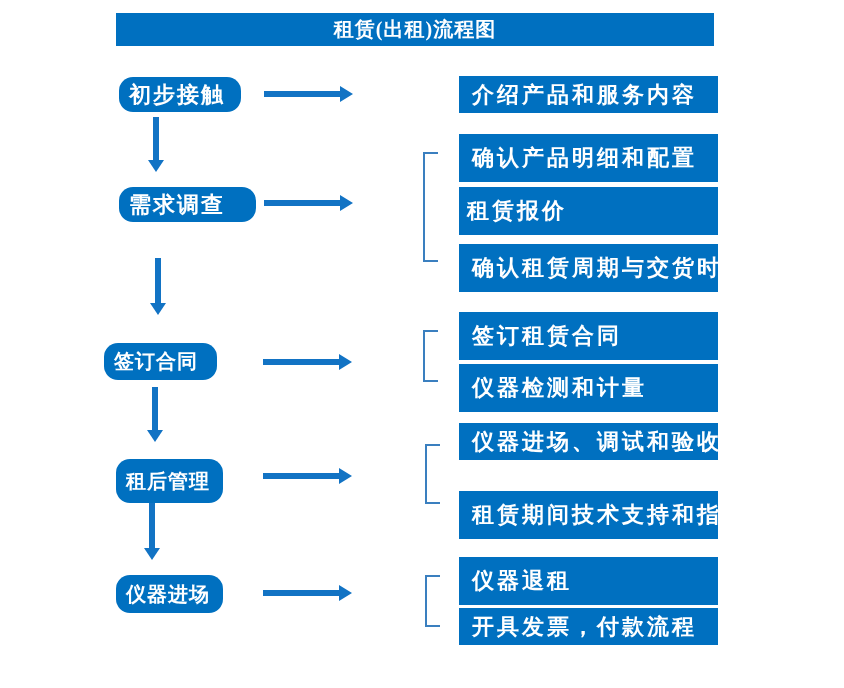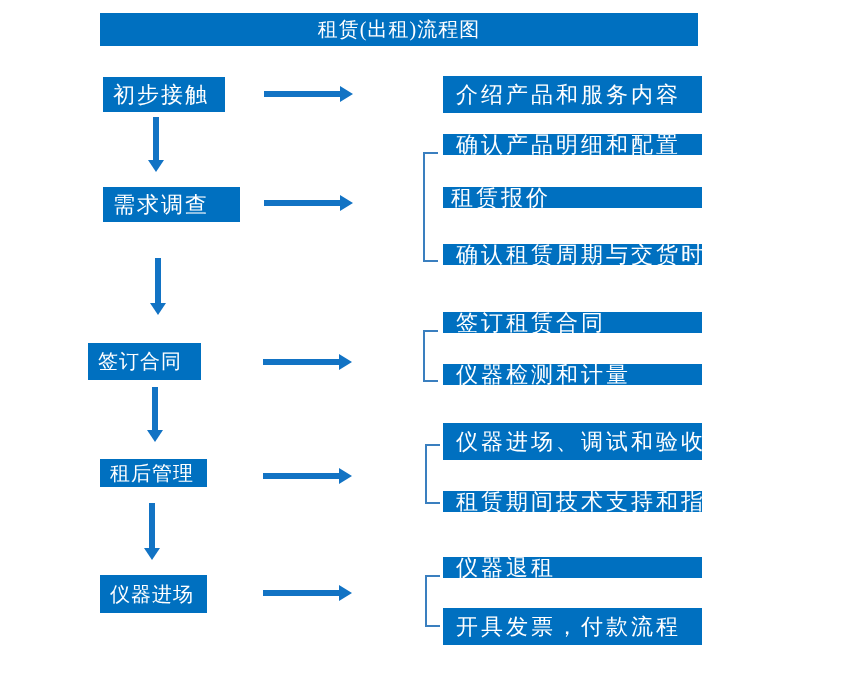--- a/index.html
+++ b/index.html
@@ -8,40 +8,42 @@
     position:relative;
     width:844px;height:688px;
     background:#ffffff;
     font-family:"Liberation Serif","DejaVu Serif",serif;
     overflow:hidden;
   }
   .bluebox{
     position:absolute;
     background:#0070C0;
     color:#ffffff;
-    font-weight:normal;
+    font-weight:bold;
     white-space:nowrap;
     overflow:hidden;
     display:flex;
     align-items:center;
+    margin-left:16px;
   }
   .titlebar{
     left:100px;top:13px;width:598px;height:33px;
     justify-content:center;
     font-size:20px;
     letter-spacing:1px;
   }
   .stepbox{
     font-size:22px;
     letter-spacing:2px;
     padding-left:10px;
+    border-radius:14px;
   }
   .stepbox.narrow{font-size:20px;letter-spacing:1px;}
   .detailbox{
-    left:443px;width:259px;height:21px;
+    left:443px;width:259px;height:48px;
     font-size:22px;
     letter-spacing:3px;
     padding-left:13px;
   }
   
   .harrow{
     position:absolute;
     height:6px;width:76px;
     background:#1273C4;
   }
@@ -83,21 +85,21 @@
 </head>
 <body>
 
 <div id="canvas">
 
   <div class="bluebox titlebar">租赁(出租)流程图</div>
 
   <div class="bluebox stepbox" style="left:103px;top:77px;width:122px;height:35px;">初步接触</div>
   <div class="bluebox stepbox" style="left:103px;top:187px;width:137px;height:35px;text-align:center;">需求调查</div>
   <div class="bluebox stepbox narrow" style="left:88px;top:343px;width:113px;height:37px;">签订合同</div>
-  <div class="bluebox stepbox narrow" style="left:100px;top:459px;width:107px;height:28px;">租后管理</div>
+  <div class="bluebox stepbox narrow" style="left:100px;top:459px;width:107px;height:44px;">租后管理</div>
   <div class="bluebox stepbox narrow" style="left:100px;top:575px;width:107px;height:38px;">仪器进场</div>
 
   <div class="bluebox detailbox" style="top:76px;height:37px;">介绍产品和服务内容</div>
   <div class="bluebox detailbox" style="top:134px;">确认产品明细和配置</div>
   <div class="bluebox detailbox" style="top:187px;padding-left:8px;">租赁报价</div>
   <div class="bluebox detailbox" style="top:244px;">确认租赁周期与交货时间</div>
   <div class="bluebox detailbox" style="top:312px;">签订租赁合同</div>
   <div class="bluebox detailbox" style="top:364px;">仪器检测和计量</div>
   <div class="bluebox detailbox" style="top:423px;height:37px;">仪器进场、调试和验收</div>
   <div class="bluebox detailbox" style="top:491px;">租赁期间技术支持和指导</div>

